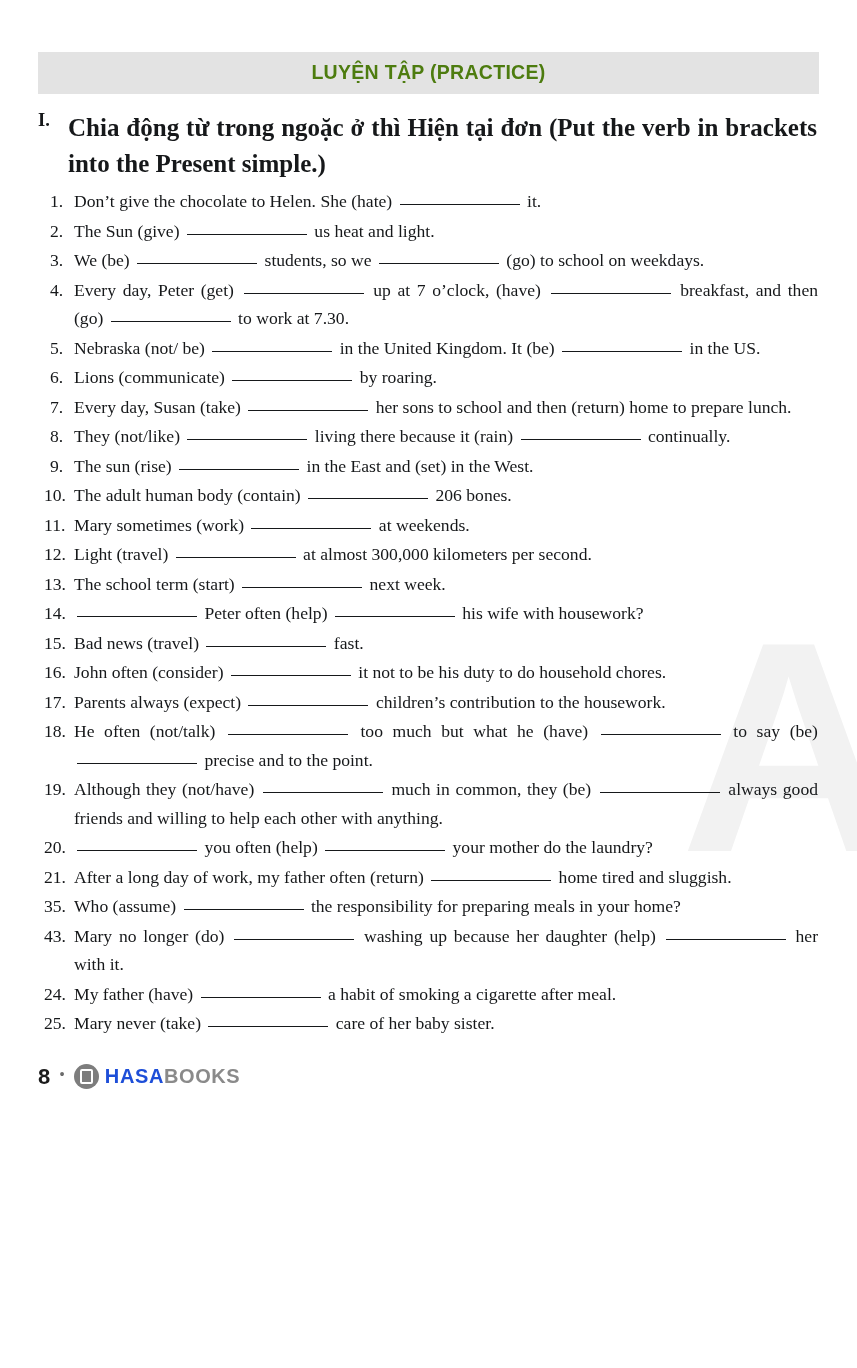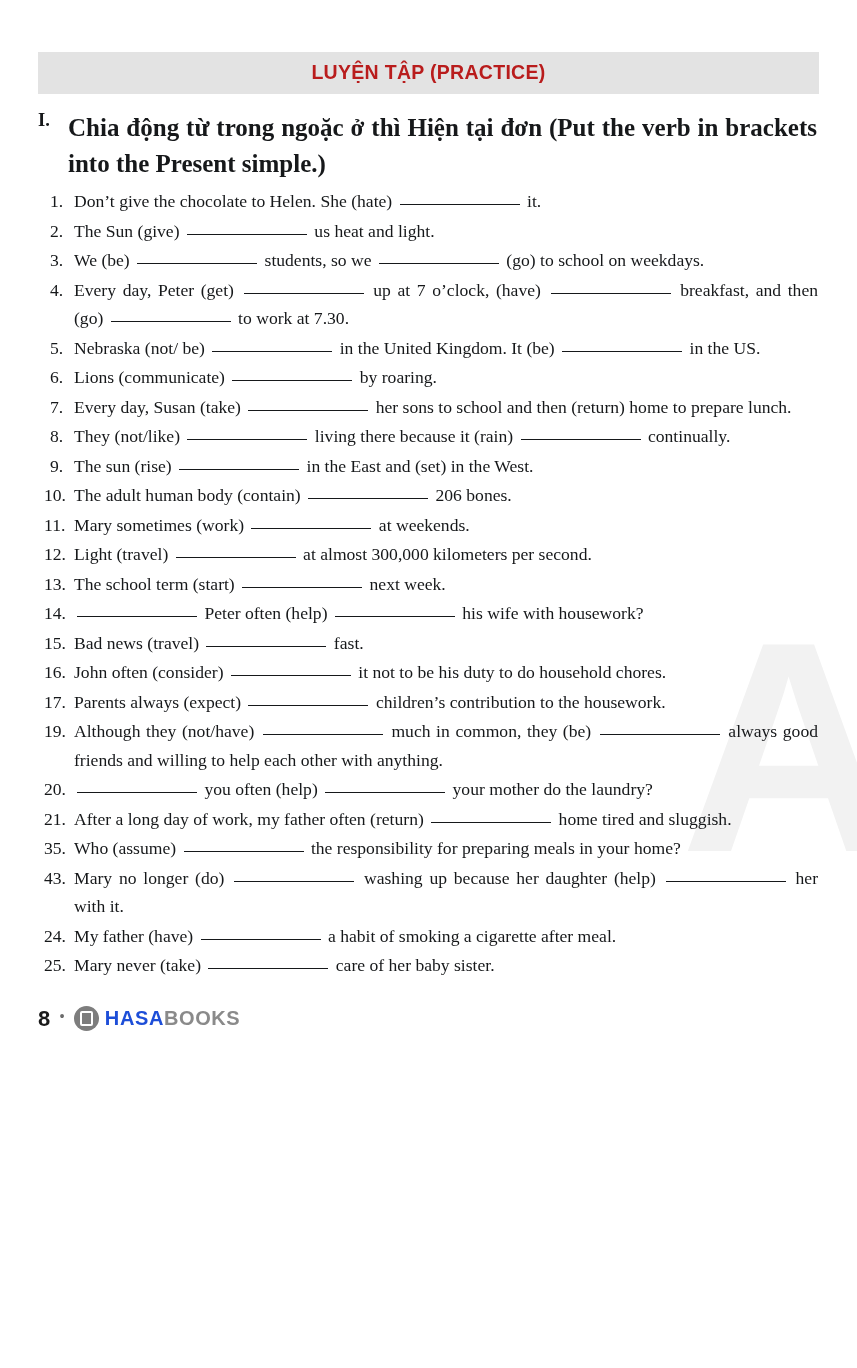--- a/index.html
+++ b/index.html
@@ -43,21 +43,21 @@
     margin: 52px 38px 0 38px;
     background: #e3e3e3;
     text-align: center;
     padding: 9px 0 10px 0;
   }
   .title-bar .title-text {
     font-family: "Liberation Sans", sans-serif;
     font-weight: 700;
     font-size: 19.5px;
     letter-spacing: 0.3px;
-    color: #b91c1c;
+    color: #4d7c0f;
   }
   .section {
     margin: 16px 38px 0 38px;
     display: flex;
     align-items: flex-start;
   }
   .section-num {
     font-weight: 700;
     font-size: 18.5px;
     width: 30px;
@@ -240,20 +240,24 @@
         </li>
         <li>
           <span class="q-num wide">16.</span>
           <span class="q-text">John often (consider) <span class="blank" style="width: 120px;"></span> it not to be his duty to do household chores. </span>
         </li>
         <li>
           <span class="q-num wide">17.</span>
           <span class="q-text">Parents always (expect) <span class="blank" style="width: 120px;"></span> children’s contribution to the housework. </span>
         </li>
         <li>
+          <span class="q-num wide">18.</span>
+          <span class="q-text">He often (not/talk) <span class="blank" style="width: 120px;"></span> too much but what he (have) <span class="blank" style="width: 120px;"></span> to say (be) <span class="blank" style="width: 120px;"></span> precise and to the point. </span>
+        </li>
+        <li>
           <span class="q-num wide">19.</span>
           <span class="q-text">Although they (not/have) <span class="blank" style="width: 120px;"></span> much in common, they (be) <span class="blank" style="width: 120px;"></span> always good friends and willing to help each other with anything. </span>
         </li>
         <li>
           <span class="q-num wide">20.</span>
           <span class="q-text"><span class="blank" style="width: 120px;"></span> you often (help) <span class="blank" style="width: 120px;"></span> your mother do the laundry? </span>
         </li>
         <li>
           <span class="q-num wide">21.</span>
           <span class="q-text">After a long day of work, my father often (return) <span class="blank" style="width: 120px;"></span> home tired and sluggish. </span>

